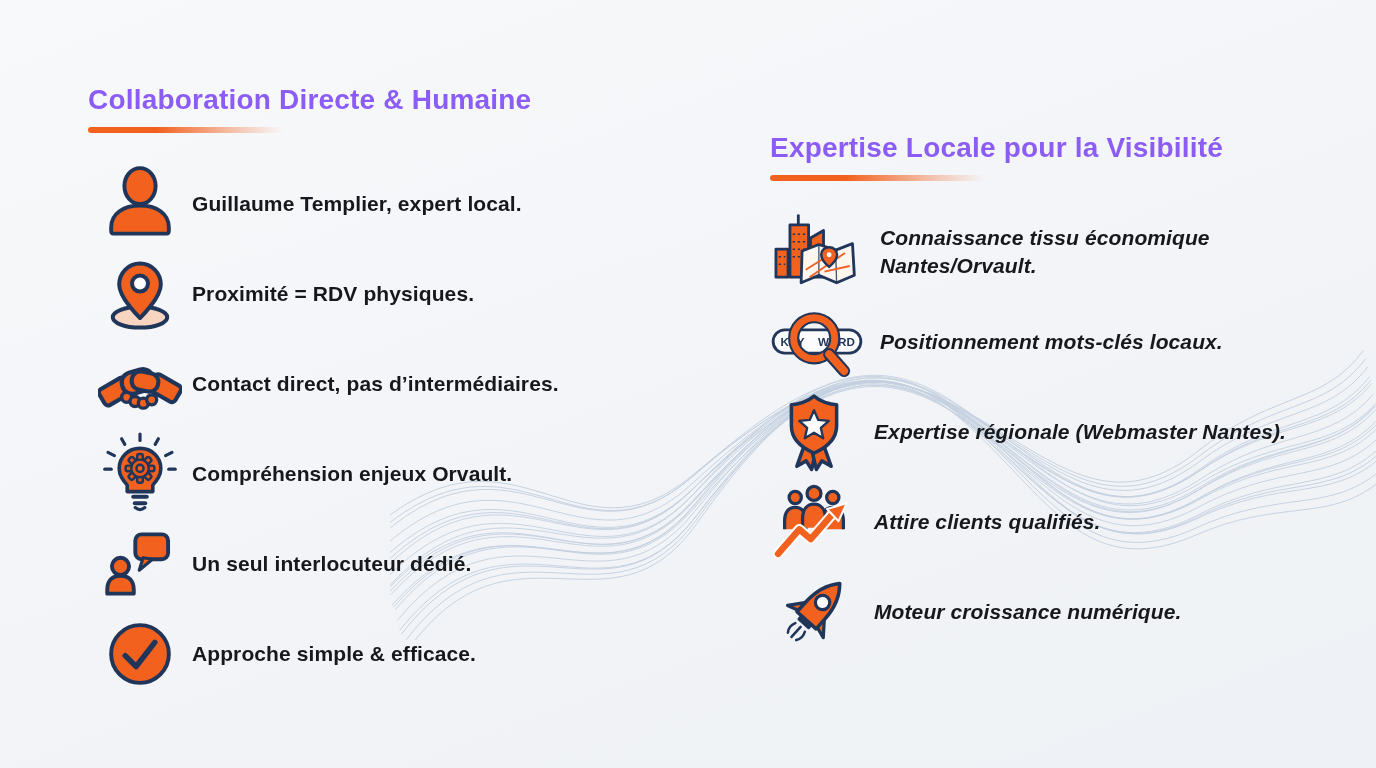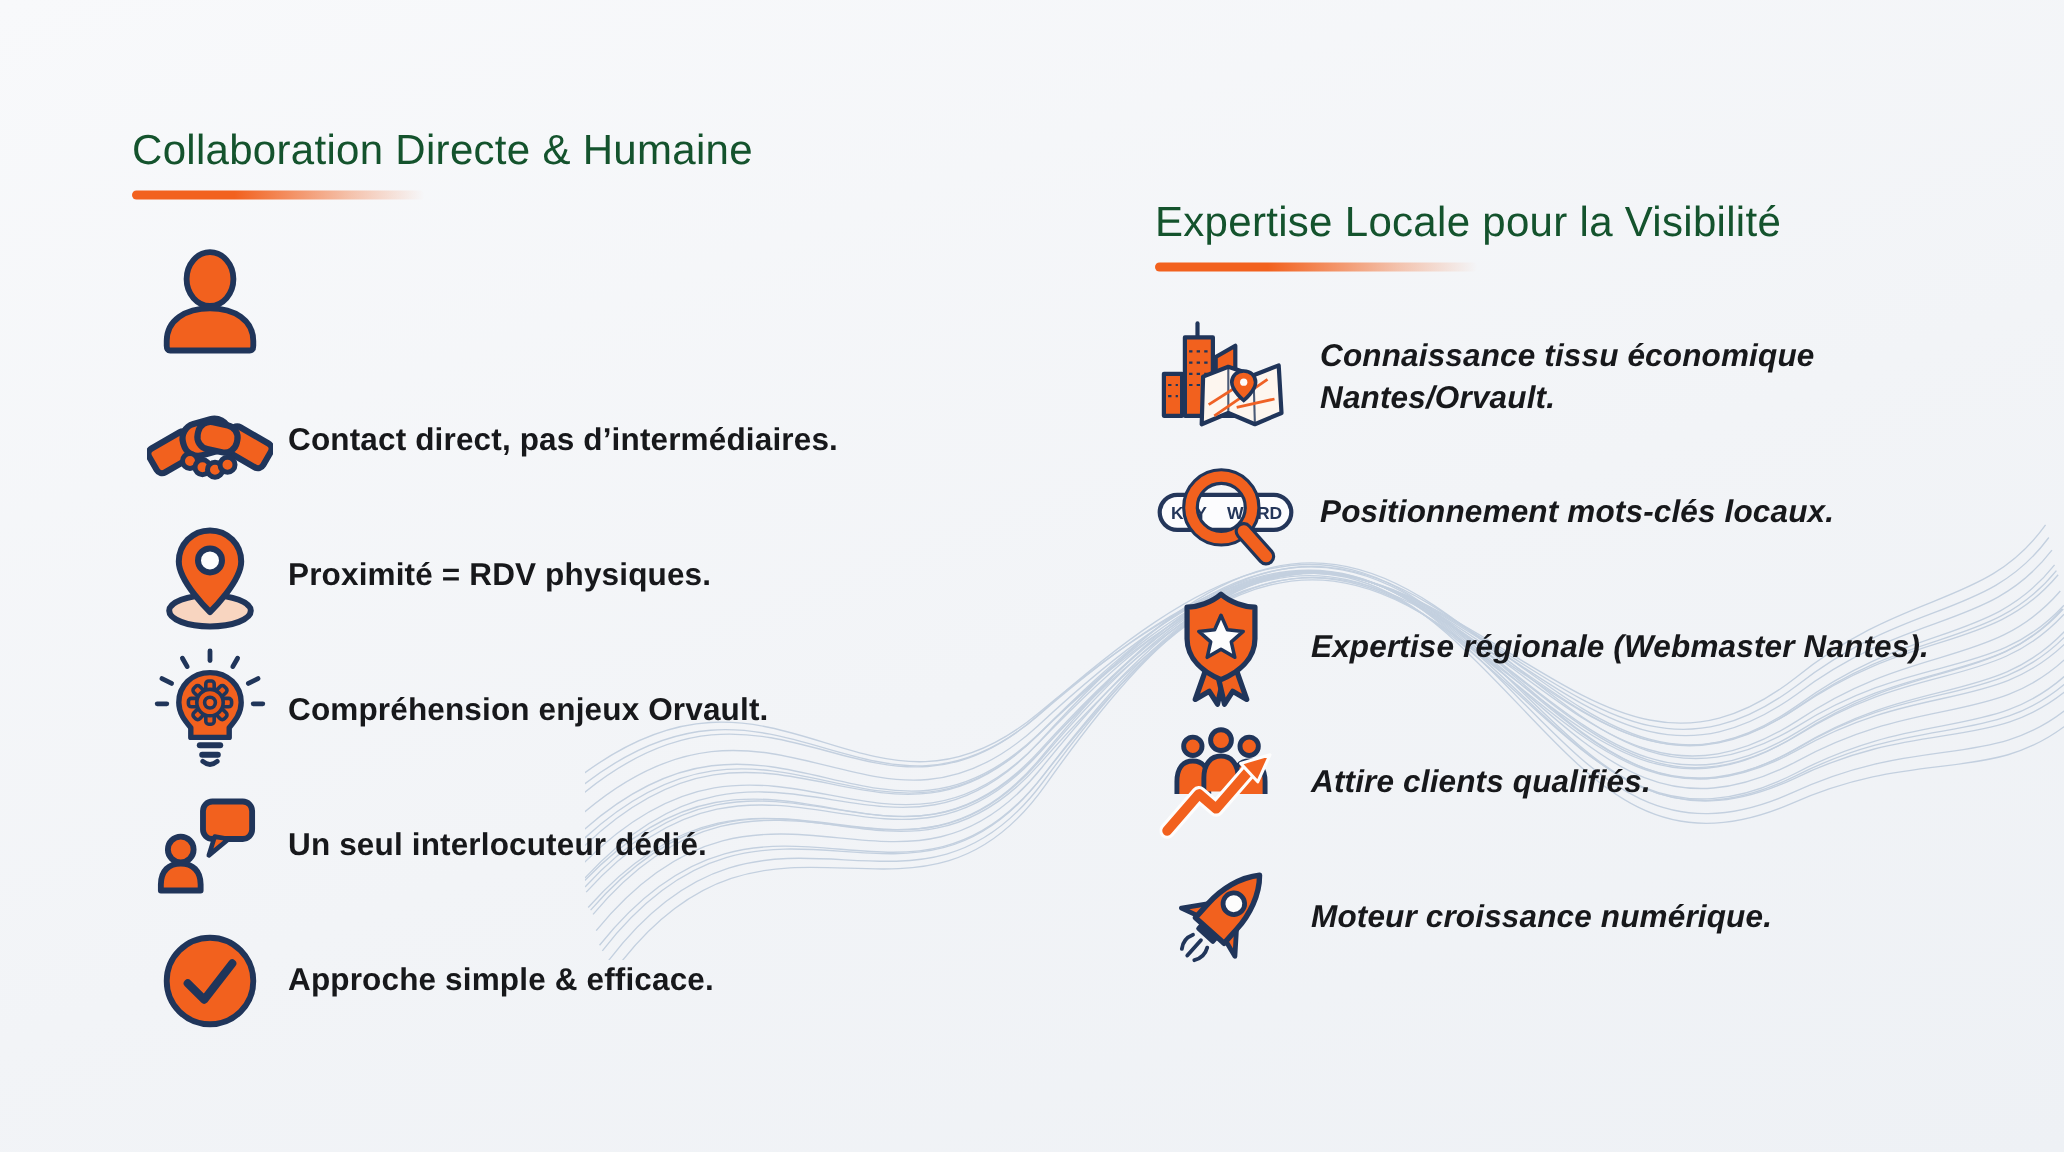--- a/index.html
+++ b/index.html
@@ -6,21 +6,21 @@
   body{
     width:1376px;height:768px;overflow:hidden;position:relative;
     font-family:"Liberation Sans",sans-serif;
     background:linear-gradient(160deg,#f8f9fb 0%,#f2f4f7 55%,#eef1f5 100%);
   }
   .wave-wrap{position:absolute;left:390px;top:280px;width:986px;height:360px;pointer-events:none;z-index:0;}
   .col{position:absolute;top:82px;z-index:1;}
   .col-left{left:88px;width:580px;}
   .col-right{left:770px;width:580px;margin-top:48px;}
   .col-title{
-    font-size:28px;font-weight:400;color:#14532d;letter-spacing:.2px;
+    font-size:28px;font-weight:700;color:#8b5cf6;letter-spacing:.2px;
     white-space:nowrap;line-height:36px;margin:0;
   }
   .title-underline{
     height:6px;border-radius:3px;margin-top:9px;
     background:linear-gradient(90deg,#f2611e 0%,#f2611e 35%,rgba(242,97,30,.35) 75%,rgba(242,97,30,0) 100%);
   }
   .ul-left{width:195px;}
   .ul-right{width:215px;}
   .rows{margin-top:26px;}
   .feature-row{display:flex;align-items:center;height:90px;}
@@ -71,49 +71,50 @@
 
   <div class="rows">
 
     <div class="feature-row">
       <div class="icon-box">
         <svg width="78" height="78" viewBox="0 0 100 100">
           <ellipse cx="50" cy="27" rx="20" ry="23" fill="#f2611e" stroke="#20355a" stroke-width="5"></ellipse>
           <path d="M16,88 Q13,88 13,84 L13,80 C13,62 29,52 50,52 C71,52 87,62 87,80 L87,84 Q87,88 84,88 Z" fill="#f2611e" stroke="#20355a" stroke-width="5" stroke-linejoin="round"></path>
         </svg>
       </div>
+      <div class="feature-text">Guillaume Templier, expert local.</div>
+    </div>
+
+    <div class="feature-row">
+      <div class="icon-box">
+        <svg width="80" height="80" viewBox="0 0 100 100">
+          <ellipse cx="50" cy="79" rx="34" ry="13" fill="#f8d5c0" stroke="#20355a" stroke-width="5"></ellipse>
+          <path d="M50,12 C65,12 76,24 76,38 C76,55 50,80 50,80 C50,80 24,55 24,38 C24,24 35,12 50,12 Z" fill="#f2611e" stroke="#20355a" stroke-width="5" stroke-linejoin="round"></path>
+          <circle cx="50" cy="37" r="10" fill="#fdfdfd" stroke="#20355a" stroke-width="5"></circle>
+        </svg>
+      </div>
+      <div class="feature-text">Proximité = RDV physiques.</div>
     </div>
 
     <div class="feature-row">
       <div class="icon-box">
         <svg width="84" height="70" viewBox="0 0 100 84">
           <g stroke="#20355a" stroke-linejoin="round">
             <rect x="2" y="40" width="36" height="22" rx="5" fill="#f2611e" stroke-width="5" transform="rotate(-30 20 51)"></rect>
             <rect x="62" y="36" width="36" height="22" rx="5" fill="#f2611e" stroke-width="5" transform="rotate(30 80 47)"></rect>
             <rect x="28" y="26" width="38" height="26" rx="12" fill="#f2611e" stroke-width="5" transform="rotate(-16 47 39)"></rect>
             <rect x="40" y="28" width="32" height="22" rx="10" fill="#f2611e" stroke-width="5" transform="rotate(12 56 39)"></rect>
             <circle cx="34" cy="58" r="6" fill="#f2611e" stroke-width="4"></circle>
             <circle cx="44" cy="63" r="6" fill="#f2611e" stroke-width="4"></circle>
             <circle cx="54" cy="65" r="6" fill="#f2611e" stroke-width="4"></circle>
             <circle cx="64" cy="61" r="6" fill="#f2611e" stroke-width="4"></circle>
           </g>
         </svg>
       </div>
       <div class="feature-text">Contact direct, pas d’intermédiaires.</div>
-    </div>
-
-    <div class="feature-row">
-      <div class="icon-box">
-        <svg width="80" height="80" viewBox="0 0 100 100">
-          <ellipse cx="50" cy="79" rx="34" ry="13" fill="#f8d5c0" stroke="#20355a" stroke-width="5"></ellipse>
-          <path d="M50,12 C65,12 76,24 76,38 C76,55 50,80 50,80 C50,80 24,55 24,38 C24,24 35,12 50,12 Z" fill="#f2611e" stroke="#20355a" stroke-width="5" stroke-linejoin="round"></path>
-          <circle cx="50" cy="37" r="10" fill="#fdfdfd" stroke="#20355a" stroke-width="5"></circle>
-        </svg>
-      </div>
-      <div class="feature-text">Proximité = RDV physiques.</div>
     </div>
 
     <div class="feature-row">
       <div class="icon-box">
         <svg width="80" height="84" viewBox="0 0 100 104">
           <g stroke="#20355a" stroke-width="4" stroke-linecap="round">
             <line x1="50" y1="2" x2="50" y2="10"></line>
             <line x1="27" y1="8" x2="31" y2="15"></line>
             <line x1="73" y1="8" x2="69" y2="15"></line>
             <line x1="10" y1="25" x2="18" y2="29"></line>

